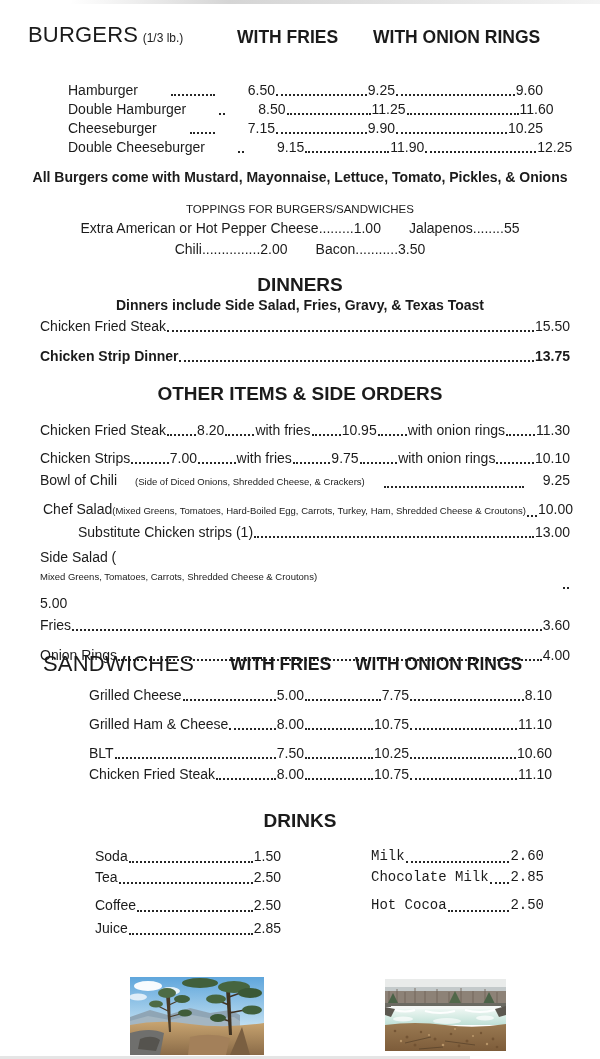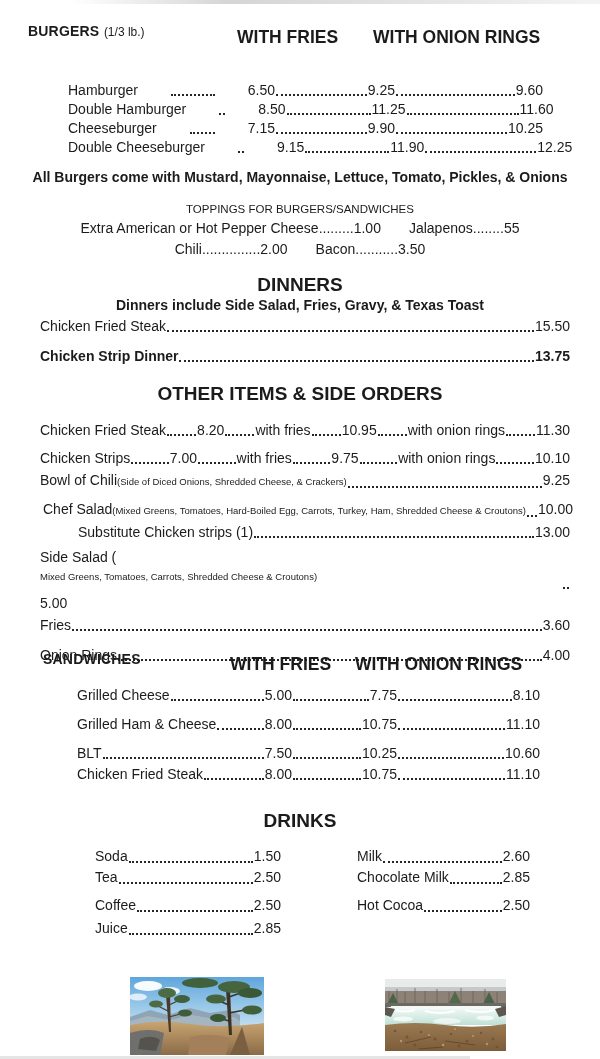--- a/index.html
+++ b/index.html
@@ -6,21 +6,21 @@
   .page{
     position:relative;width:600px;height:1059px;background:#fff;
     font-family:"Liberation Sans",sans-serif;color:#1b1b1b;overflow:hidden;
   }
   
   .artifact-top{position:absolute;left:70px;right:0;top:0;height:4px;
     background:linear-gradient(90deg,rgba(160,160,160,0),rgba(150,150,150,.40) 30%,rgba(170,170,170,.30) 70%,rgba(160,160,160,.12));}
   .artifact-bottom{position:absolute;left:0;right:130px;bottom:0;height:3px;background:rgba(170,170,170,.30);}
 
   .abs{position:absolute;}
-  .h1{font-size:14px;font-weight:700;letter-spacing:.2px;}
+  .h1{font-size:22px;font-weight:400;letter-spacing:.2px;}
   .h1-note{font-size:12px;font-weight:400;}
   .colhead{font-size:17.5px;font-weight:700;}
   .sechead{font-size:19px;font-weight:700;width:600px;text-align:center;left:0;}
   .centerline{width:600px;left:0;text-align:center;}
   .bold14{font-size:14px;font-weight:700;}
   .tophead{font-size:11.5px;font-weight:400;}
 
   
   .row{display:flex;align-items:baseline;font-size:14px;line-height:19px;}
   .line{display:flex;align-items:baseline;font-size:14px;line-height:20px;margin-left:40px;width:530px;}
@@ -29,39 +29,39 @@
   .nm,.pr,.lbl{white-space:pre;}
   .note{font-size:9.5px;white-space:pre;}
 
   
   .b-table{left:68px;top:81px;width:475px;}
   .b-row .c1{flex:0 0 207px;gap:32px;}
   .b-row .c2{flex:0 0 120px;}
   .b-row .c3{flex:0 0 148px;}
 
   
-  .s-table{left:77px;top:686px;width:463px;}
+  .s-table{left:89px;top:686px;width:463px;}
   .s-row .c1{flex:0 0 215px;}
   .s-row .c2{flex:0 0 105px;}
   .s-row .c3{flex:0 0 143px;}
   .mt10{margin-top:10px;}
   .mt2{margin-top:2px;}
 
   
   .pairline{display:flex;justify-content:center;gap:28px;width:600px;left:0;font-size:14px;}
 
   
   .other-rows{left:0;top:420px;width:600px;}
   .indent{margin-left:78px;width:492px;}
 
   
   .dcol{display:flex;flex-direction:column;}
   .d-row{display:flex;align-items:baseline;font-size:14px;line-height:21px;}
   .dcol-left{left:95px;top:846px;width:186px;}
-  .dcol-right{left:357px;top:846px;width:173px;}
+  .dcol-right{left:371px;top:846px;width:173px;font-family:Liberation Mono, monospace;}
   .dgap{margin-top:7px;}
   .dgap2{margin-top:2px;}
 
   .photo{position:absolute;overflow:hidden;}
   .photo svg{display:block;width:100%;height:100%;}
 </style>
 </head>
 <body>
 
 <div class="page">
@@ -183,21 +183,21 @@
         <span class="pr">7.00</span>
         <span class="leader"></span>
         <span class="lbl">with fries</span>
         <span class="leader"></span>
         <span class="pr">9.75</span>
         <span class="leader"></span>
         <span class="lbl">with onion rings</span>
         <span class="leader"></span>
         <span class="pr">10.10</span>
     </div>
-    <div class="line" style="margin-top:2px;">
+    <div class="line" style="margin-top:2px;gap:18px;">
       <span class="nm">Bowl of Chili</span>
         <span class="note">(Side of Diced Onions, Shredded Cheese, &amp; Crackers)</span>
         <span class="leader"></span>
         <span class="pr">9.25</span>
     </div>
     <div class="line" style="margin-top:7px;margin-left:43px;">
       <span class="nm">Chef Salad</span>
         <span class="note">(Mixed Greens, Tomatoes, Hard-Boiled Egg, Carrots, Turkey, Ham, Shredded Cheese &amp; Croutons)</span>
         <span class="leader"></span>
         <span class="pr">10.00</span>

